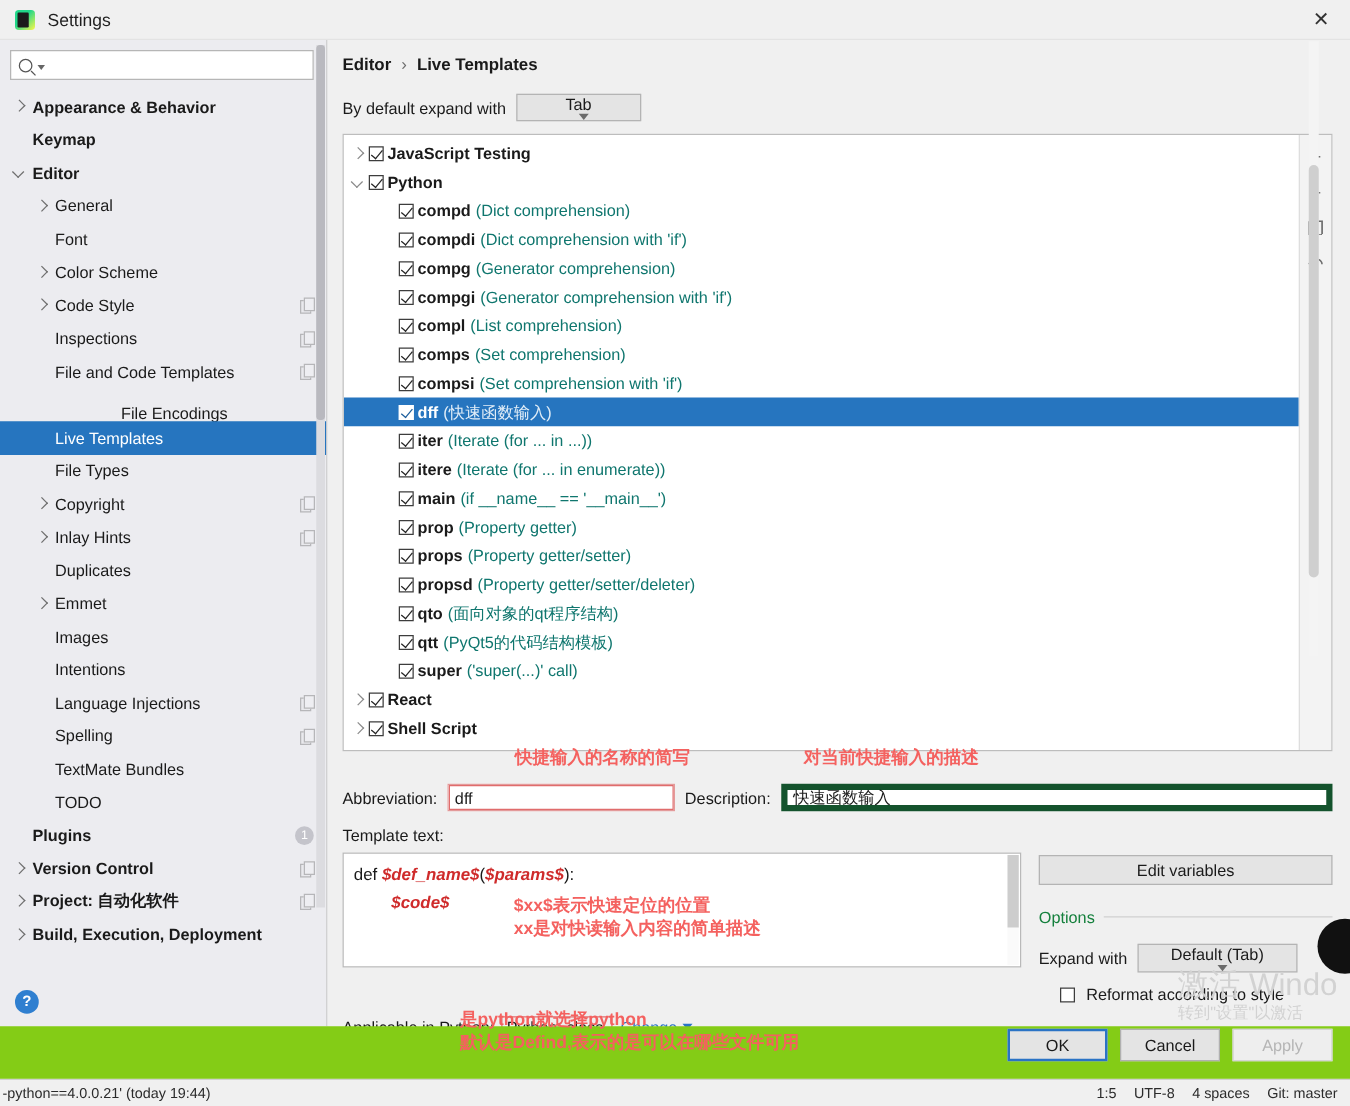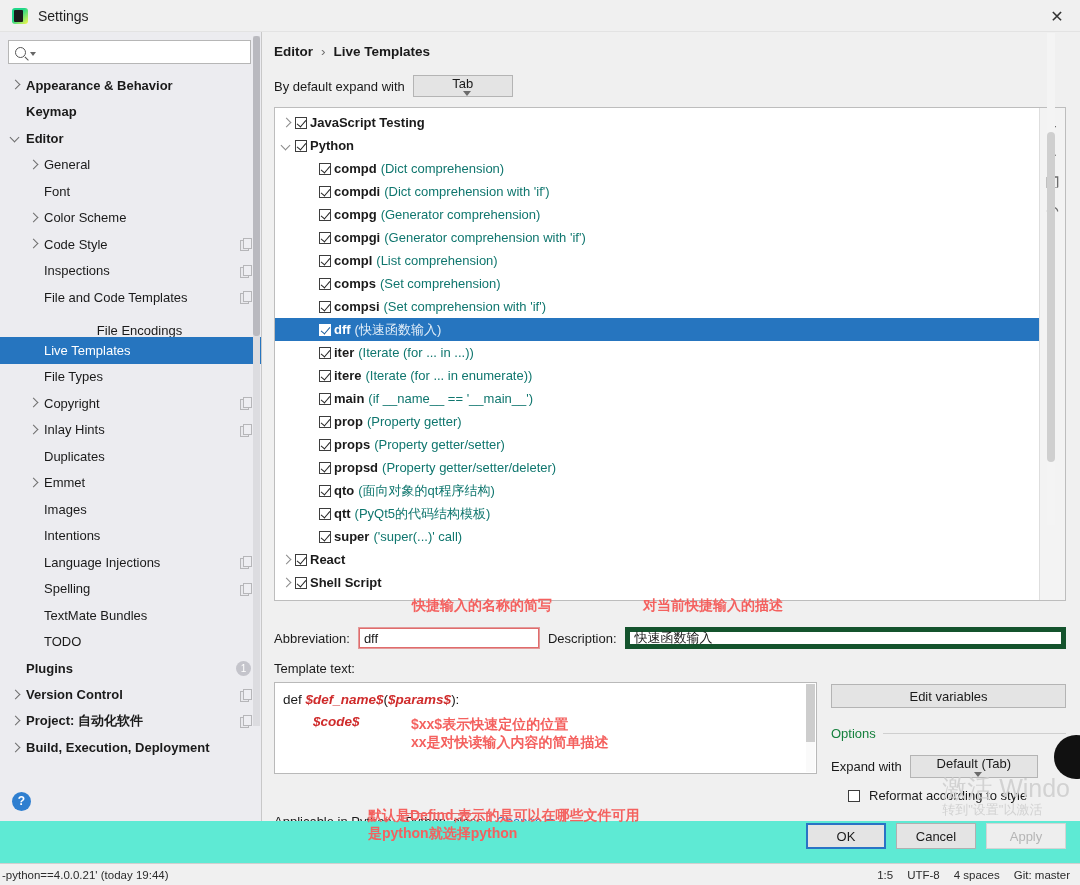--- a/index.html
+++ b/index.html
@@ -193,21 +193,21 @@
   #opt-title{ display:flex;align-items:center;gap:7px;margin-top:18px;font-size:13px;color:#15803d;}
   #opt-title .rule{ flex:1;height:1px;background:#cfcfcf;}
   #expand-with-row{ display:flex;align-items:center;gap:8px;margin-top:14px;}
   #reformat-row{ display:flex;align-items:center;gap:6px;margin-top:10px;margin-left:17px;}
   #applicable{ margin-top:10px;display:flex;align-items:center;gap:6px;font-size:13px;}
   #applicable .boxed{ border:1px solid #e06c6c;padding:0 3px; }
   #change-link{ color:#2a73c5;cursor:pointer; }
   #change-link .cv{ display:inline-block;width:0;height:0;border-left:4px solid transparent;border-right:4px solid transparent;border-top:5px solid #2a73c5;margin-left:4px;vertical-align:2px;}
   
   #footer{
-    height:42px; background:#5eead4; position:relative;
+    height:42px; background:#84cc16; position:relative;
   }
   #btn-row{ position:absolute; right:14px; top:2px; display:flex; gap:10px; }
   .dlg-btn{
     width:80px;height:26px;background:#e4e4e4;border:1px solid #b0b0b0;
     display:flex;align-items:center;justify-content:center;font-size:13px;cursor:pointer;
   }
   .dlg-btn.primary{ border:2px solid #2a73c5; }
   .dlg-btn.disabled{ color:#b5b5b5; border-color:#d4d4d4; background:#eeeeee; }
   
   #watermark{
@@ -583,16 +583,16 @@
       <div>快捷输入的名称的简写</div>
     </div>
     <div class="ann" style="left: 643px; top: 597px; font-size: 14px;">
       <div>对当前快捷输入的描述</div>
     </div>
     <div class="ann" style="left: 411px; top: 716px; font-size: 14px;">
       <div>$xx$表示快速定位的位置</div>
       <div>xx是对快读输入内容的简单描述</div>
     </div>
     <div class="ann" style="left: 368px; top: 807px; font-size: 14px;">
+      <div>是python就选择python</div>
       <div>默认是Defind,表示的是可以在哪些文件可用</div>
-      <div>是python就选择python</div>
     </div>
   </div>
 
 </body></html>

